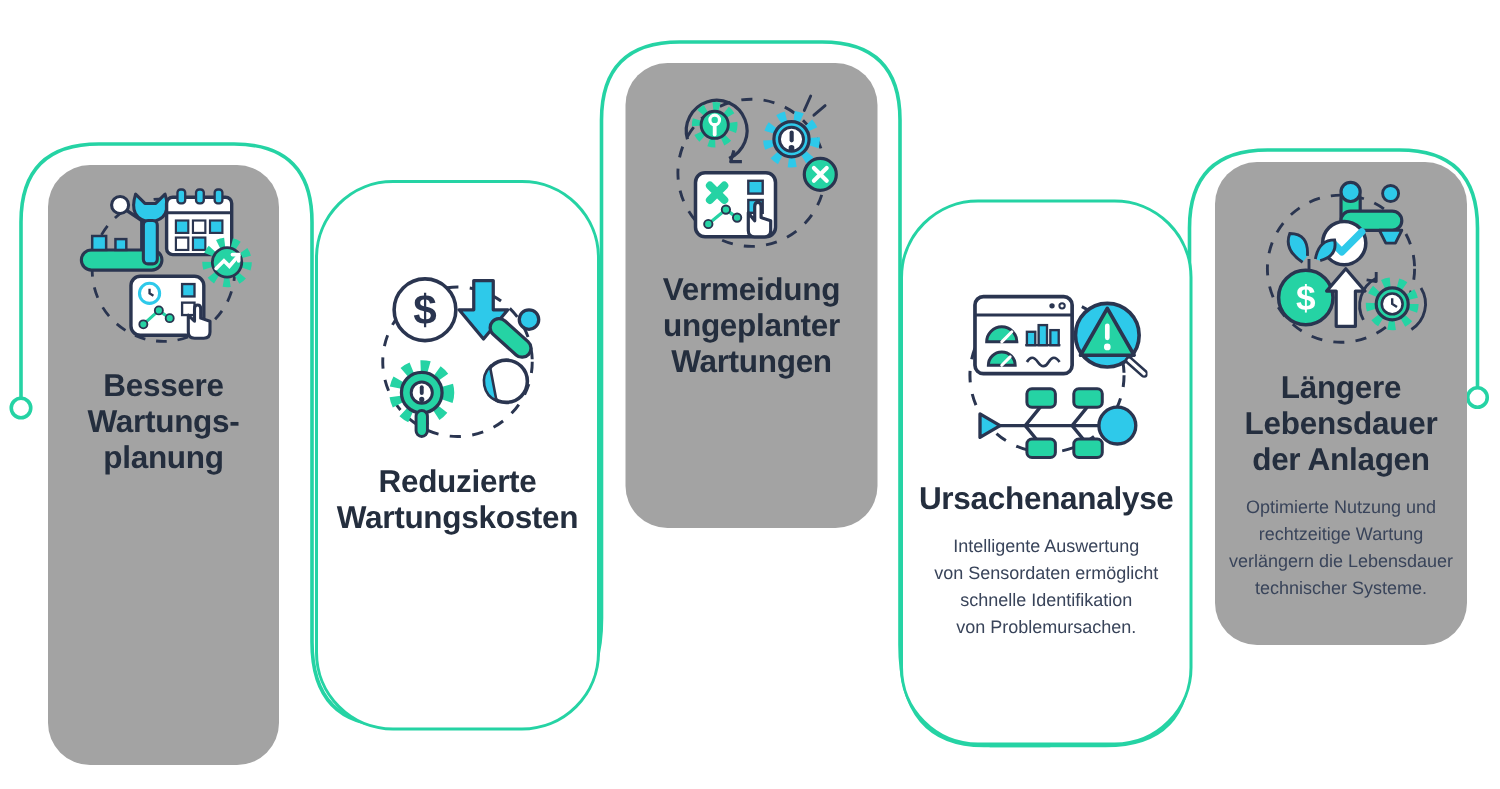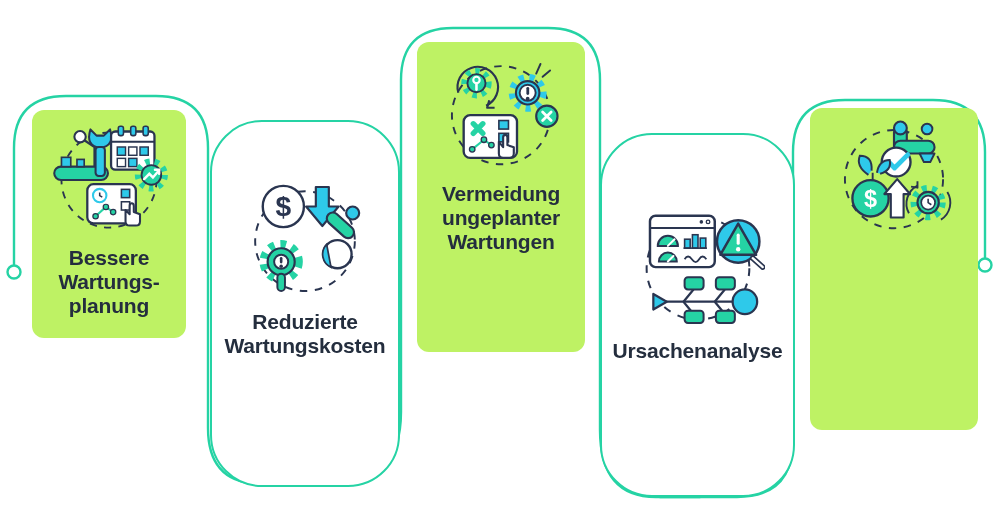--- a/index.html
+++ b/index.html
@@ -7,49 +7,49 @@
     position:relative;width:1000px;height:526px;overflow:hidden;
     font-family:"Liberation Sans",sans-serif;background:#ffffff;
   }
   .snake{position:absolute;left:0;top:0;}
   .snake path{fill:none;stroke:#25d3a4;stroke-width:2.4;stroke-linecap:round;}
   .snake circle{fill:#ffffff;stroke:#25d3a4;stroke-width:2.4;}
   .card{
     position:absolute;display:flex;flex-direction:column;align-items:center;
     text-align:center;box-sizing:border-box;
   }
-  .card.cyan{background:#bef264;border-radius:12px;}
+  .card.cyan{background:#a3a3a3;border-radius:28px;}
   .card.white{background:#ffffff;border:2px solid #25d3a4;border-radius:52px;}
   .icon-wrap{flex:0 0 auto;line-height:0;}
   .card-title{
     margin:6px 0 0;font-size:21px;font-weight:700;color:#242e3e;
     line-height:1.14;white-space:pre-line;letter-spacing:-0.2px;
   }
   .card-desc{
     margin:10px 5px 0;font-size:12px;color:#39445a;line-height:1.5;
     white-space:pre-line;
   }
   .pt1{padding-top:6px;} .pt2{padding-top:52px;} .pt3{padding-top:6px;}
-  .pt4{padding-top:64px;} .pt5{padding-top:5px;}
+  .pt4{padding-top:46px;} .pt5{padding-top:5px;}
   .dash{fill:none;stroke:#2a3550;stroke-width:1.8;stroke-dasharray:7 7;}
 </style>
 </head>
 <body>
 
 <div id="canvas">
 
   <svg class="snake" width="1000" height="526" viewBox="0 0 1000 526">
     <path d="M14 265 L14 148 Q14 96 66 96 L156 96 Q208 96 208 148 L208 428 Q208 484 262 484 L300 484"></path>
     <path d="M330 485 Q401 485 401 412 L401 80 Q401 28 453 28 L548 28 Q600 28 600 80 L600 430 Q600 497 656 497 L700 497"></path>
     <path d="M660 497 L737 497 Q793 497 793 440 L793 152 Q793 100 845 100 L933 100 Q985 100 985 152 L985 258"></path>
     <circle cx="14" cy="272" r="6.5"></circle>
     <circle cx="985" cy="265" r="6.5"></circle>
   </svg>
 
-  <div class="card cyan pt1" style="left:32px;top:110px;width:154px;height:228px">
+  <div class="card cyan pt1" style="left:32px;top:110px;width:154px;height:400px">
     <div class="icon-wrap">
       <svg viewBox="0 0 120 120" width="124" height="124">
         <circle class="dash" cx="60" cy="62" r="46"></circle>
         <rect x="7" y="49" width="52" height="13" rx="6.5" fill="#25d3a4" stroke="#2a3550" stroke-width="2"></rect>
         <rect x="14" y="40" width="9" height="9" fill="#2ec9ea" stroke="#2a3550" stroke-width="1.6"></rect>
         <rect x="29" y="42" width="7" height="7" fill="#2ec9ea" stroke="#2a3550" stroke-width="1.6"></rect>
         <path d="M46 49 V30 L34 22" fill="none" stroke="#2a3550" stroke-width="2.2"></path>
         <circle cx="32" cy="20" r="5.5" fill="#ffffff" stroke="#2a3550" stroke-width="2"></circle>
         <path d="M42 13 q-5 16 9.5 18 q14.5 -2 9.5 -18 l-6 6 h-7 z" fill="#2ec9ea" stroke="#2a3550" stroke-width="2" stroke-linejoin="round"></path>
         <rect x="47" y="30" width="9" height="28" rx="3" fill="#2ec9ea" stroke="#2a3550" stroke-width="2"></rect>
@@ -168,20 +168,24 @@
         <path d="M47 92 L56 81 M75 92 L84 81 M47 92 L56 103 M75 92 L84 103" fill="none" stroke="#2a3550" stroke-width="2"></path>
         <rect x="48" y="70" width="17" height="11" rx="3" fill="#25d3a4" stroke="#2a3550" stroke-width="1.8"></rect>
         <rect x="76" y="70" width="17" height="11" rx="3" fill="#25d3a4" stroke="#2a3550" stroke-width="1.8"></rect>
         <rect x="48" y="100" width="17" height="11" rx="3" fill="#25d3a4" stroke="#2a3550" stroke-width="1.8"></rect>
         <rect x="76" y="100" width="17" height="11" rx="3" fill="#25d3a4" stroke="#2a3550" stroke-width="1.8"></rect>
         <path d="M20 85 L32 92 L20 99 Z" fill="#2ec9ea" stroke="#2a3550" stroke-width="2" stroke-linejoin="round"></path>
         <circle cx="102" cy="92" r="11" fill="#2ec9ea" stroke="#2a3550" stroke-width="2"></circle>
       </svg>
     </div>
     <h2 class="card-title">Ursachenanalyse</h2>
+    <p class="card-desc">Intelligente Auswertung
+von Sensordaten ermöglicht
+schnelle Identifikation
+von Problemursachen.</p>
   </div>
 
   <div class="card cyan pt5" style="left:810px;top:108px;width:168px;height:322px">
     <div class="icon-wrap">
       <svg viewBox="0 0 120 120" width="128" height="128">
         <circle class="dash" cx="60" cy="62" r="46"></circle>
         <rect x="60" y="12" width="12" height="26" rx="6" fill="#25d3a4" stroke="#2a3550" stroke-width="2"></rect>
         <rect x="60" y="26" width="38" height="12" rx="6" fill="#25d3a4" stroke="#2a3550" stroke-width="2"></rect>
         <circle cx="66" cy="14" r="6" fill="#2ec9ea" stroke="#2a3550" stroke-width="2"></circle>
         <circle cx="91" cy="15" r="5" fill="#2ec9ea" stroke="#2a3550" stroke-width="1.8"></circle>
@@ -195,15 +199,22 @@
         <text x="38" y="88" font-size="22" font-weight="bold" fill="#ffffff" text-anchor="middle" font-family="Liberation Sans, sans-serif">$</text>
         <path d="M57 98 V76 h-6 L63 62 l12 14 h-6 v22 z" fill="#ffffff" stroke="#2a3550" stroke-width="2" stroke-linejoin="round"></path>
         <path d="M74 94 a19 19 0 0 1 8 -26 M110 74 a19 19 0 0 1 -6 26" fill="none" stroke="#2a3550" stroke-width="1.8"></path>
         <path d="M82 64 l0 6 l-6 -1" fill="none" stroke="#2a3550" stroke-width="1.8" stroke-linejoin="round"></path>
         <circle cx="92" cy="84" r="13" fill="none" stroke="#25d3a4" stroke-width="7" stroke-dasharray="4.4 4.8"></circle>
         <circle cx="92" cy="84" r="10" fill="#25d3a4" stroke="#2a3550" stroke-width="2"></circle>
         <circle cx="92" cy="84" r="6.5" fill="#ffffff" stroke="#2a3550" stroke-width="1.6"></circle>
         <path d="M92 80.5 v3.5 l3 2" fill="none" stroke="#2a3550" stroke-width="1.5"></path>
       </svg>
     </div>
+    <h2 class="card-title">Längere
+Lebensdauer
+der Anlagen</h2>
+    <p class="card-desc">Optimierte Nutzung und
+rechtzeitige Wartung
+verlängern die Lebensdauer
+technischer Systeme.</p>
   </div>
 
 </div>
 
 </body></html>

